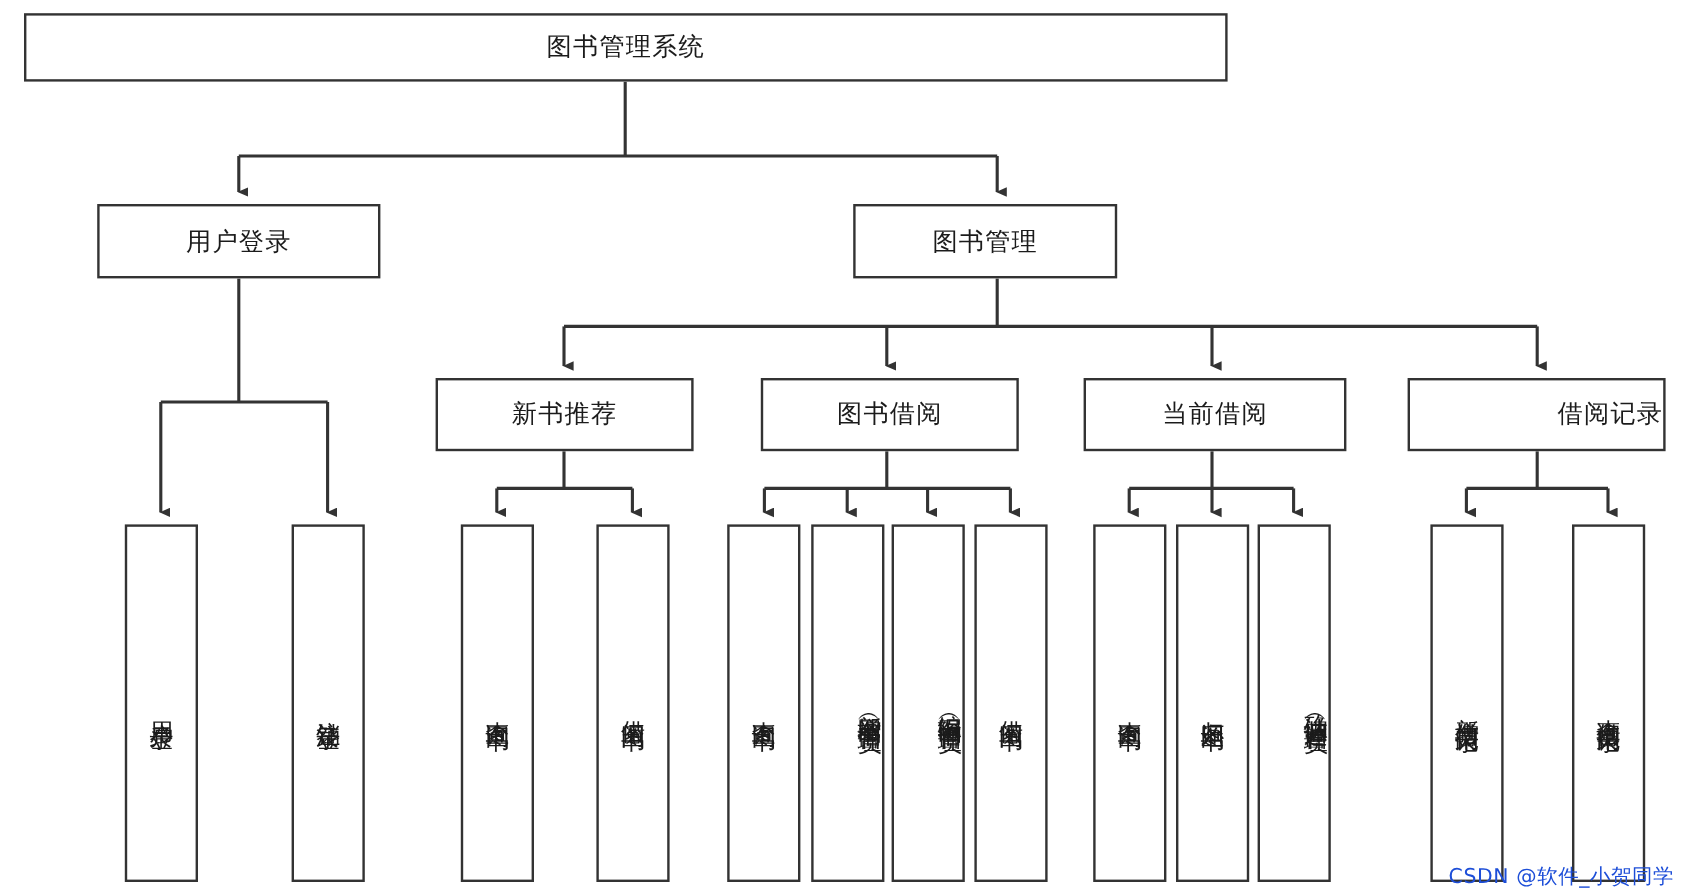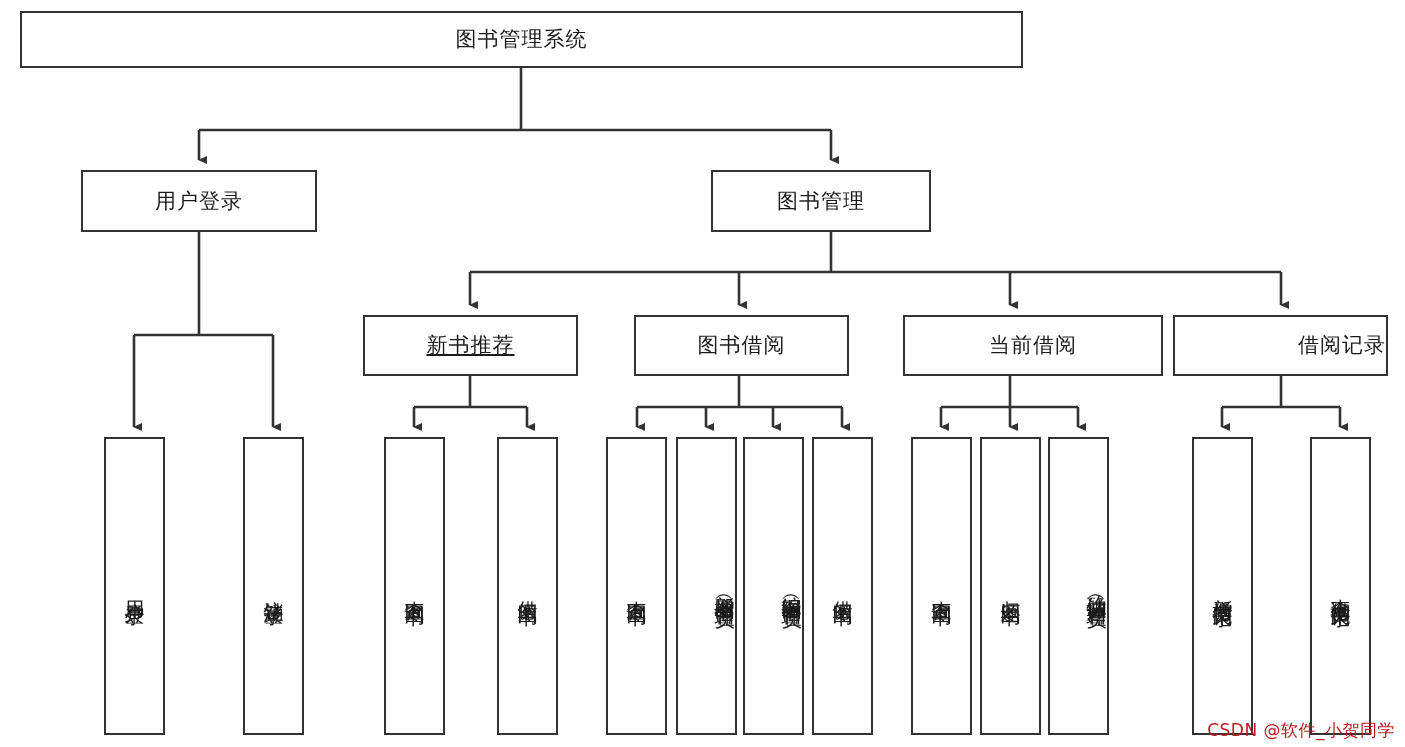--- a/index.html
+++ b/index.html
@@ -71,21 +71,21 @@
     align-items: flex-start;
   }
   .node-v.align-center {
     align-items: center;
   }
   #watermark {
     position: absolute;
     right: 10px;
     bottom: 5px;
     font-size: 17px;
-    color: #b91c1c;
+    color: #1d4ed8;
     letter-spacing: 0.5px;
     z-index: 5;
     white-space: nowrap;
     font-family: "DejaVu Sans", "Liberation Sans", sans-serif;
   }
 </style>
 </head>
 <body>
 
 <div id="diagram-root">
@@ -149,29 +149,29 @@
   </div>
 
   <div class="node node-h" style="left:81px; top:170px; width:236px; height:62px;">
     <span class="node-label">用户登录</span>
   </div>
 
   <div class="node node-h" style="left:711px; top:170px; width:220px; height:62px;">
     <span class="node-label">图书管理</span>
   </div>
 
-  <div class="node node-h" style="left:363px; top:315px; width:215px; height:61px;text-decoration:underline;">
+  <div class="node node-h" style="left:363px; top:315px; width:215px; height:61px;">
     <span class="node-label">新书推荐</span>
   </div>
 
   <div class="node node-h" style="left:634px; top:315px; width:215px; height:61px;text-align:right;">
     <span class="node-label">图书借阅</span>
   </div>
 
-  <div class="node node-h" style="left:903px; top:315px; width:260px; height:61px;">
+  <div class="node node-h" style="left:903px; top:315px; width:219px; height:61px;">
     <span class="node-label">当前借阅</span>
   </div>
 
   <div class="node node-h" style="left:1173px; top:315px; width:215px; height:61px;justify-content:flex-end;">
     <span class="node-label">借阅记录</span>
   </div>
 
   <div class="node node-v align-center" style="left:104px; top:437px; width:61px; height:298px;">
     <span class="node-label">用户登录</span>
   </div>

